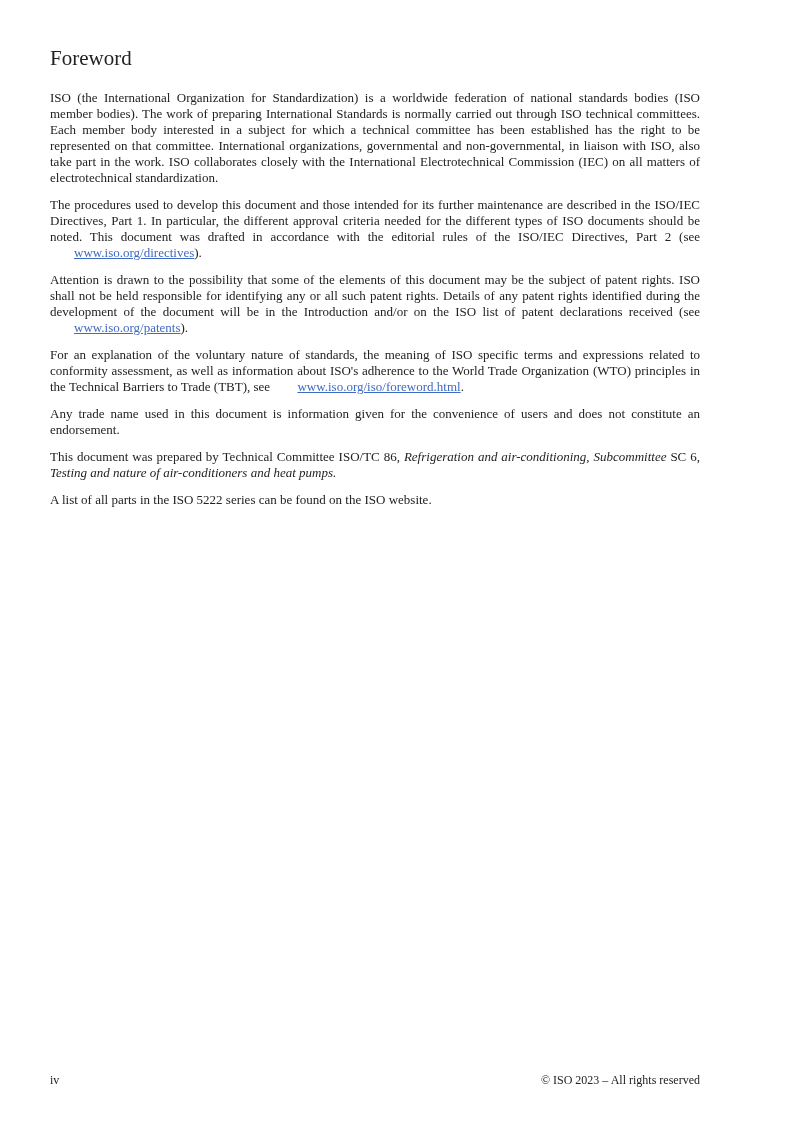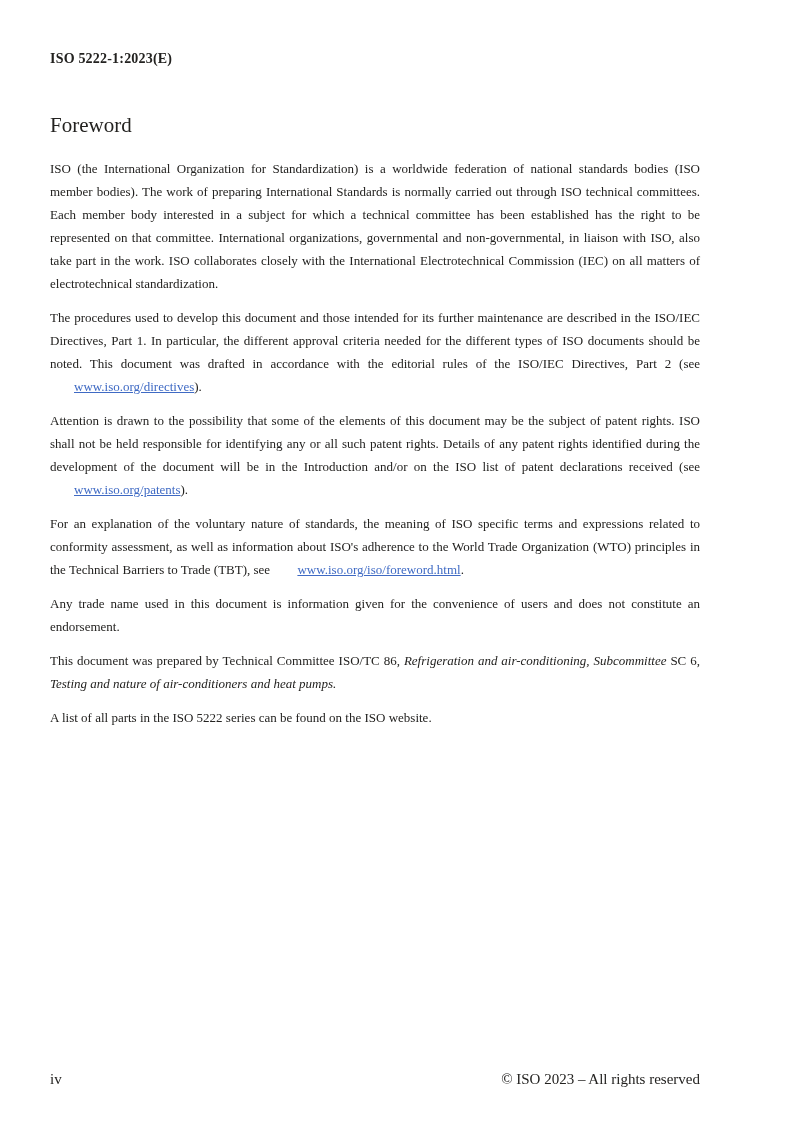--- a/index.html
+++ b/index.html
@@ -30,48 +30,47 @@
     margin: 46px 0 0 0;
     font-size: 21px;
     font-weight: normal;
   }
   .body-text-block {
     margin-top: 19px;
   }
   .body-text-block p {
     margin: 0 0 11px 0;
     font-size: 13px;
-    line-height: 23px;
+    line-height: 16px;
     text-align: justify;
   }
   .body-text-block p .it {
     font-style: italic;
   }
   .body-text-block a {
     color: var(--link, #3f6ac4);
     text-decoration: underline;
     cursor: pointer;
     margin-left: 24px;
   }
   .footer {
     position: absolute;
     left: 50px;
     right: 93px;
     bottom: 34px;
     display: flex;
     justify-content: space-between;
     align-items: baseline;
-    font-size: 15px;
+    font-size: 12px;
   }
 </style>
 </head>
 <body>
 
 <div class="content">
-  <div class="doc-ref">ISO 5222-1:2023(E)</div>
 
   <h1 class="fw-title">Foreword</h1>
 
   <div class="body-text-block">
       <p><span>ISO (the International Organization for Standardization) is a worldwide federation of national standards bodies (ISO member bodies). The work of preparing International Standards is normally carried out through ISO technical committees. Each member body interested in a subject for which a technical committee has been established has the right to be represented on that committee. International organizations, governmental and non-governmental, in liaison with ISO, also take part in the work. ISO collaborates closely with the International Electrotechnical Commission (IEC) on all matters of electrotechnical standardization.</span></p>
       <p><span>The procedures used to develop this document and those intended for its further maintenance are described in the ISO/IEC Directives, Part 1. In particular, the different approval criteria needed for the different types of ISO documents should be noted. This document was drafted in accordance with the editorial rules of the ISO/IEC Directives, Part 2 (see </span><a href="#">www.iso.org/directives</a><span>).</span></p>
       <p><span>Attention is drawn to the possibility that some of the elements of this document may be the subject of patent rights. ISO shall not be held responsible for identifying any or all such patent rights. Details of any patent rights identified during the development of the document will be in the Introduction and/or on the ISO list of patent declarations received (see </span><a href="#">www.iso.org/patents</a><span>).</span></p>
       <p><span>For an explanation of the voluntary nature of standards, the meaning of ISO specific terms and expressions related to conformity assessment, as well as information about ISO's adherence to the World Trade Organization (WTO) principles in the Technical Barriers to Trade (TBT), see </span><a href="#">www.iso.org/iso/foreword.html</a><span>.</span></p>
       <p><span>Any trade name used in this document is information given for the convenience of users and does not constitute an endorsement.</span></p>
       <p><span>This document was prepared by Technical Committee ISO/TC 86, </span><span class="it">Refrigeration and air-conditioning, Subcommittee</span><span> SC 6, </span><span class="it">Testing and nature of air-conditioners and heat pumps.</span></p>

